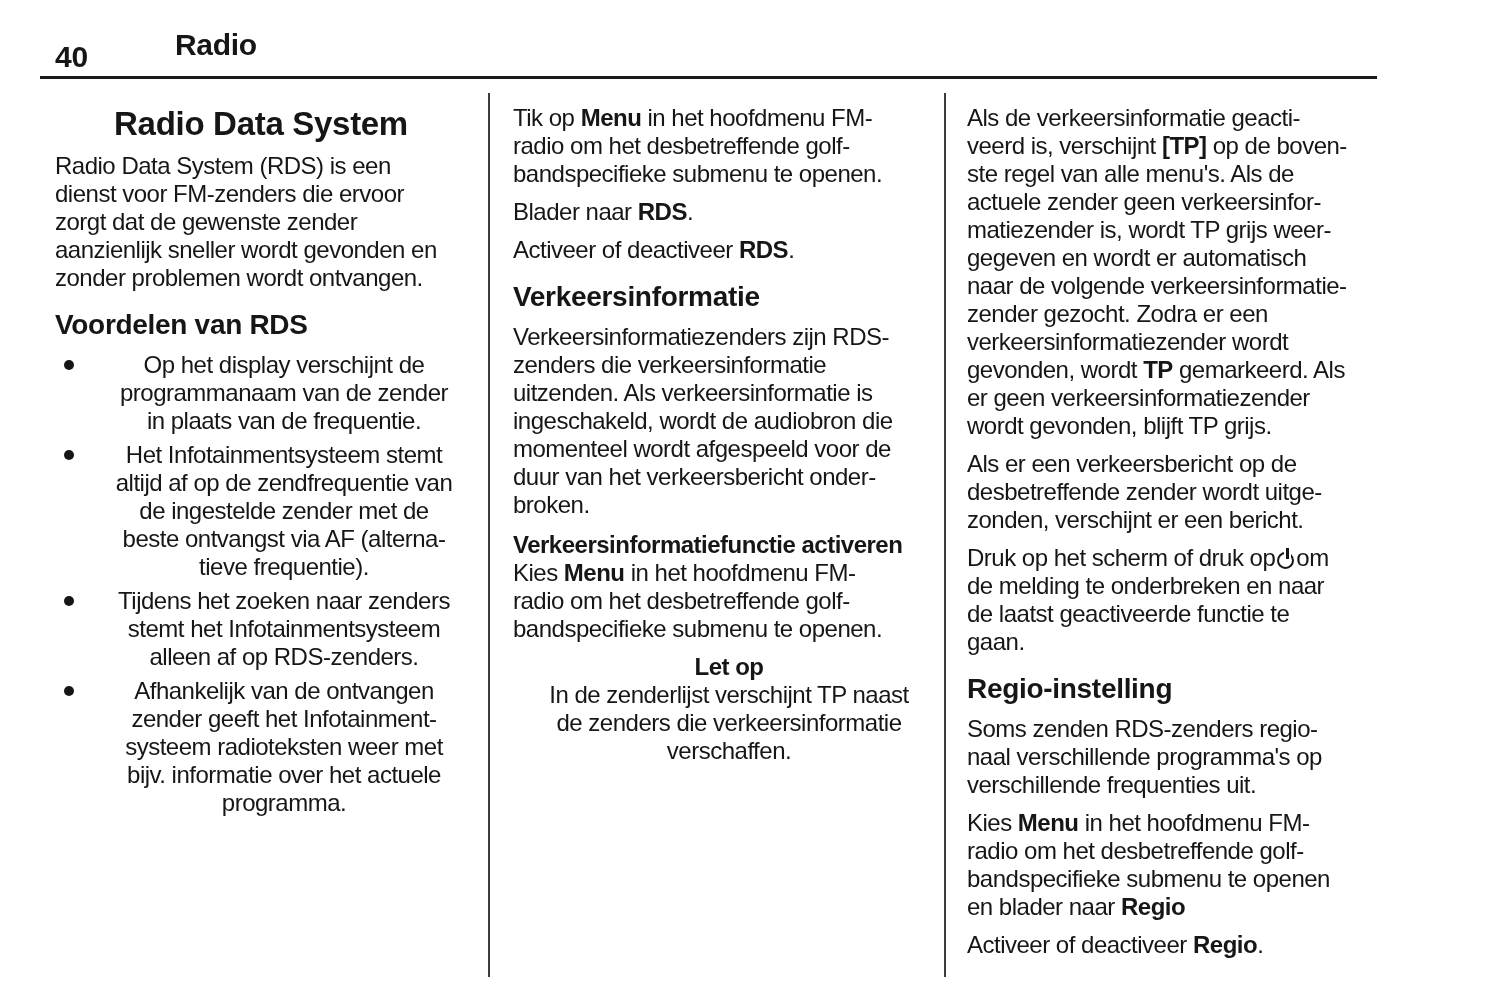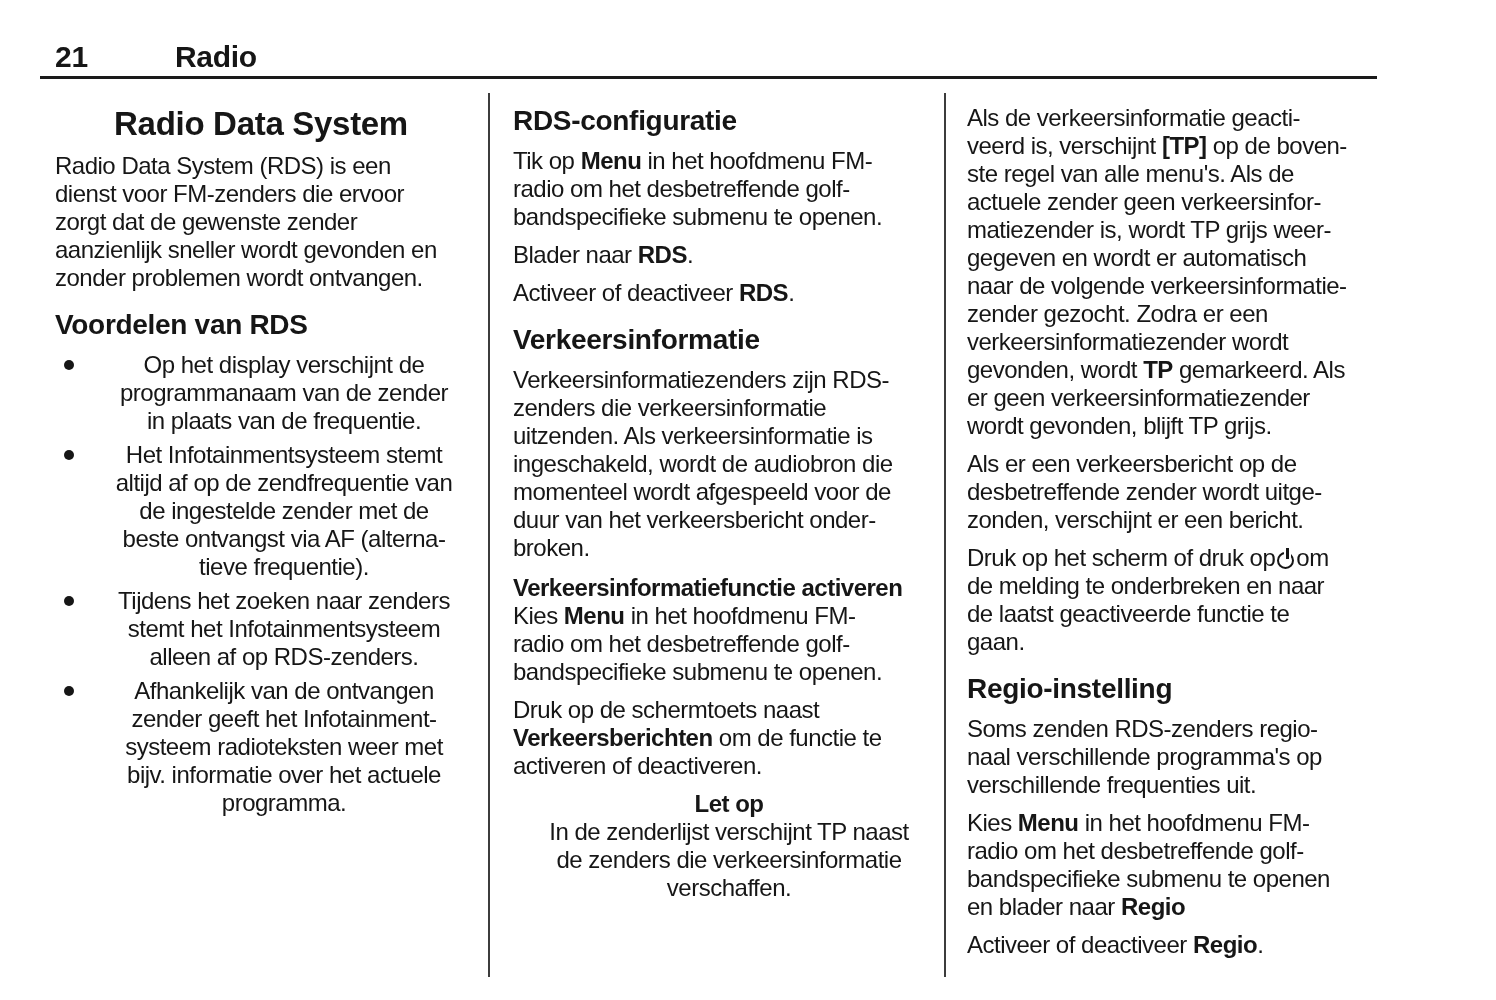--- a/index.html
+++ b/index.html
@@ -1,21 +1,21 @@
 <!DOCTYPE html>
 <html><head>
 <meta charset="utf-8">
 <style>
   html,body{margin:0;padding:0;}
   body{
     width:1496px;height:1000px;background:#ffffff;position:relative;
     font-family:"Liberation Sans",sans-serif;color:#161616;overflow:hidden;
   }
   .pnum{position:absolute;left:55px;top:40px;font-size:30px;font-weight:bold;letter-spacing:-0.3px;}
-  .chap{position:absolute;left:175px;top:40px;font-size:30px;font-weight:bold;letter-spacing:-0.3px;}
+  .chap{position:absolute;left:175px;top:28px;font-size:30px;font-weight:bold;letter-spacing:-0.3px;}
   .rule{position:absolute;left:40px;top:76px;width:1337px;height:3px;background:#1a1a1a;}
   .divider{position:absolute;top:93px;height:884px;width:2px;background:#3c3c3c;}
   #d1{left:488px;} #d2{left:944px;}
   .col{position:absolute;top:104px;font-size:24px;line-height:28px;letter-spacing:-0.5px;}
   #c0{left:55px;width:412px;}
   #c1{left:513px;width:416px;}
   #c2{left:967px;width:420px;}
   .h1{font-size:33px;line-height:40px;font-weight:bold;margin:0 0 8px;letter-spacing:-0.3px;text-align:center;}
   .h2{font-size:28px;line-height:34px;font-weight:bold;margin:16px 0 9px;letter-spacing:-0.3px;}
   .h2:first-child,.h1:first-child{margin-top:0;}
@@ -26,21 +26,21 @@
   .li{position:relative;padding-left:46px;margin:0 0 6px;white-space:pre-wrap;}
   .li::before{content:"";position:absolute;left:9px;top:9px;width:10px;height:10px;border-radius:50%;background:#161616;}
   .b{font-weight:bold;}
   .pwr{display:inline-block;position:relative;width:17px;height:20px;margin:0 2px;vertical-align:-2px;}
   .pwr::before{content:"";position:absolute;left:0;top:4px;width:13px;height:13px;border:2.2px solid #161616;border-radius:50%;}
   .pwr::after{content:"";position:absolute;left:7px;top:0;width:2.6px;height:11px;background:#161616;border-left:2px solid #fff;border-right:2px solid #fff;background-clip:padding-box;}
 </style>
 </head>
 <body>
 
-<div class="pnum">21</div>
+<div class="pnum">40</div>
 <div class="chap">Radio</div>
 <div class="rule"></div>
 <div class="divider" id="d1"></div>
 <div class="divider" id="d2"></div>
 <div class="col" id="c0">
     <div class="h1"><span>Radio Data System</span></div>
     <div class="p"><span>Radio Data System (RDS) is een
 dienst voor FM-zenders die ervoor
 zorgt dat de gewenste zender
 aanzienlijk sneller wordt gevonden en
@@ -59,41 +59,37 @@
 stemt het Infotainmentsysteem
 alleen af op RDS-zenders.</span></div>
       <div class="li"><span>Afhankelijk van de ontvangen
 zender geeft het Infotainment-
 systeem radioteksten weer met
 bijv. informatie over het actuele
 programma.</span></div>
     </div>
   </div>
 <div class="col" id="c1">
-    <div class="h2"><span>RDS-configuratie</span></div>
     <div class="p"><span>Tik op </span><span class="b">Menu</span><span> in het hoofdmenu FM-
 radio om het desbetreffende golf-
 bandspecifieke submenu te openen.</span></div>
     <div class="p"><span>Blader naar </span><span class="b">RDS</span><span>.</span></div>
     <div class="p"><span>Activeer of deactiveer </span><span class="b">RDS</span><span>.</span></div>
     <div class="h2"><span>Verkeersinformatie</span></div>
     <div class="p"><span>Verkeersinformatiezenders zijn RDS-
 zenders die verkeersinformatie
 uitzenden. Als verkeersinformatie is
 ingeschakeld, wordt de audiobron die
 momenteel wordt afgespeeld voor de
 duur van het verkeersbericht onder-
 broken.</span></div>
     <div class="h3"><span>Verkeersinformatiefunctie activeren</span></div>
     <div class="p"><span>Kies </span><span class="b">Menu</span><span> in het hoofdmenu FM-
 radio om het desbetreffende golf-
 bandspecifieke submenu te openen.</span></div>
-    <div class="p"><span>Druk op de schermtoets naast
-</span><span class="b">Verkeersberichten</span><span> om de functie te
-activeren of deactiveren.</span></div>
     <div class="note"><span class="b">Let op
 </span><span>In de zenderlijst verschijnt TP naast
 de zenders die verkeersinformatie
 verschaffen.</span></div>
   </div>
 <div class="col" id="c2">
     <div class="p"><span>Als de verkeersinformatie geacti-
 veerd is, verschijnt </span><span class="b">[TP]</span><span> op de boven-
 ste regel van alle menu's. Als de
 actuele zender geen verkeersinfor-

